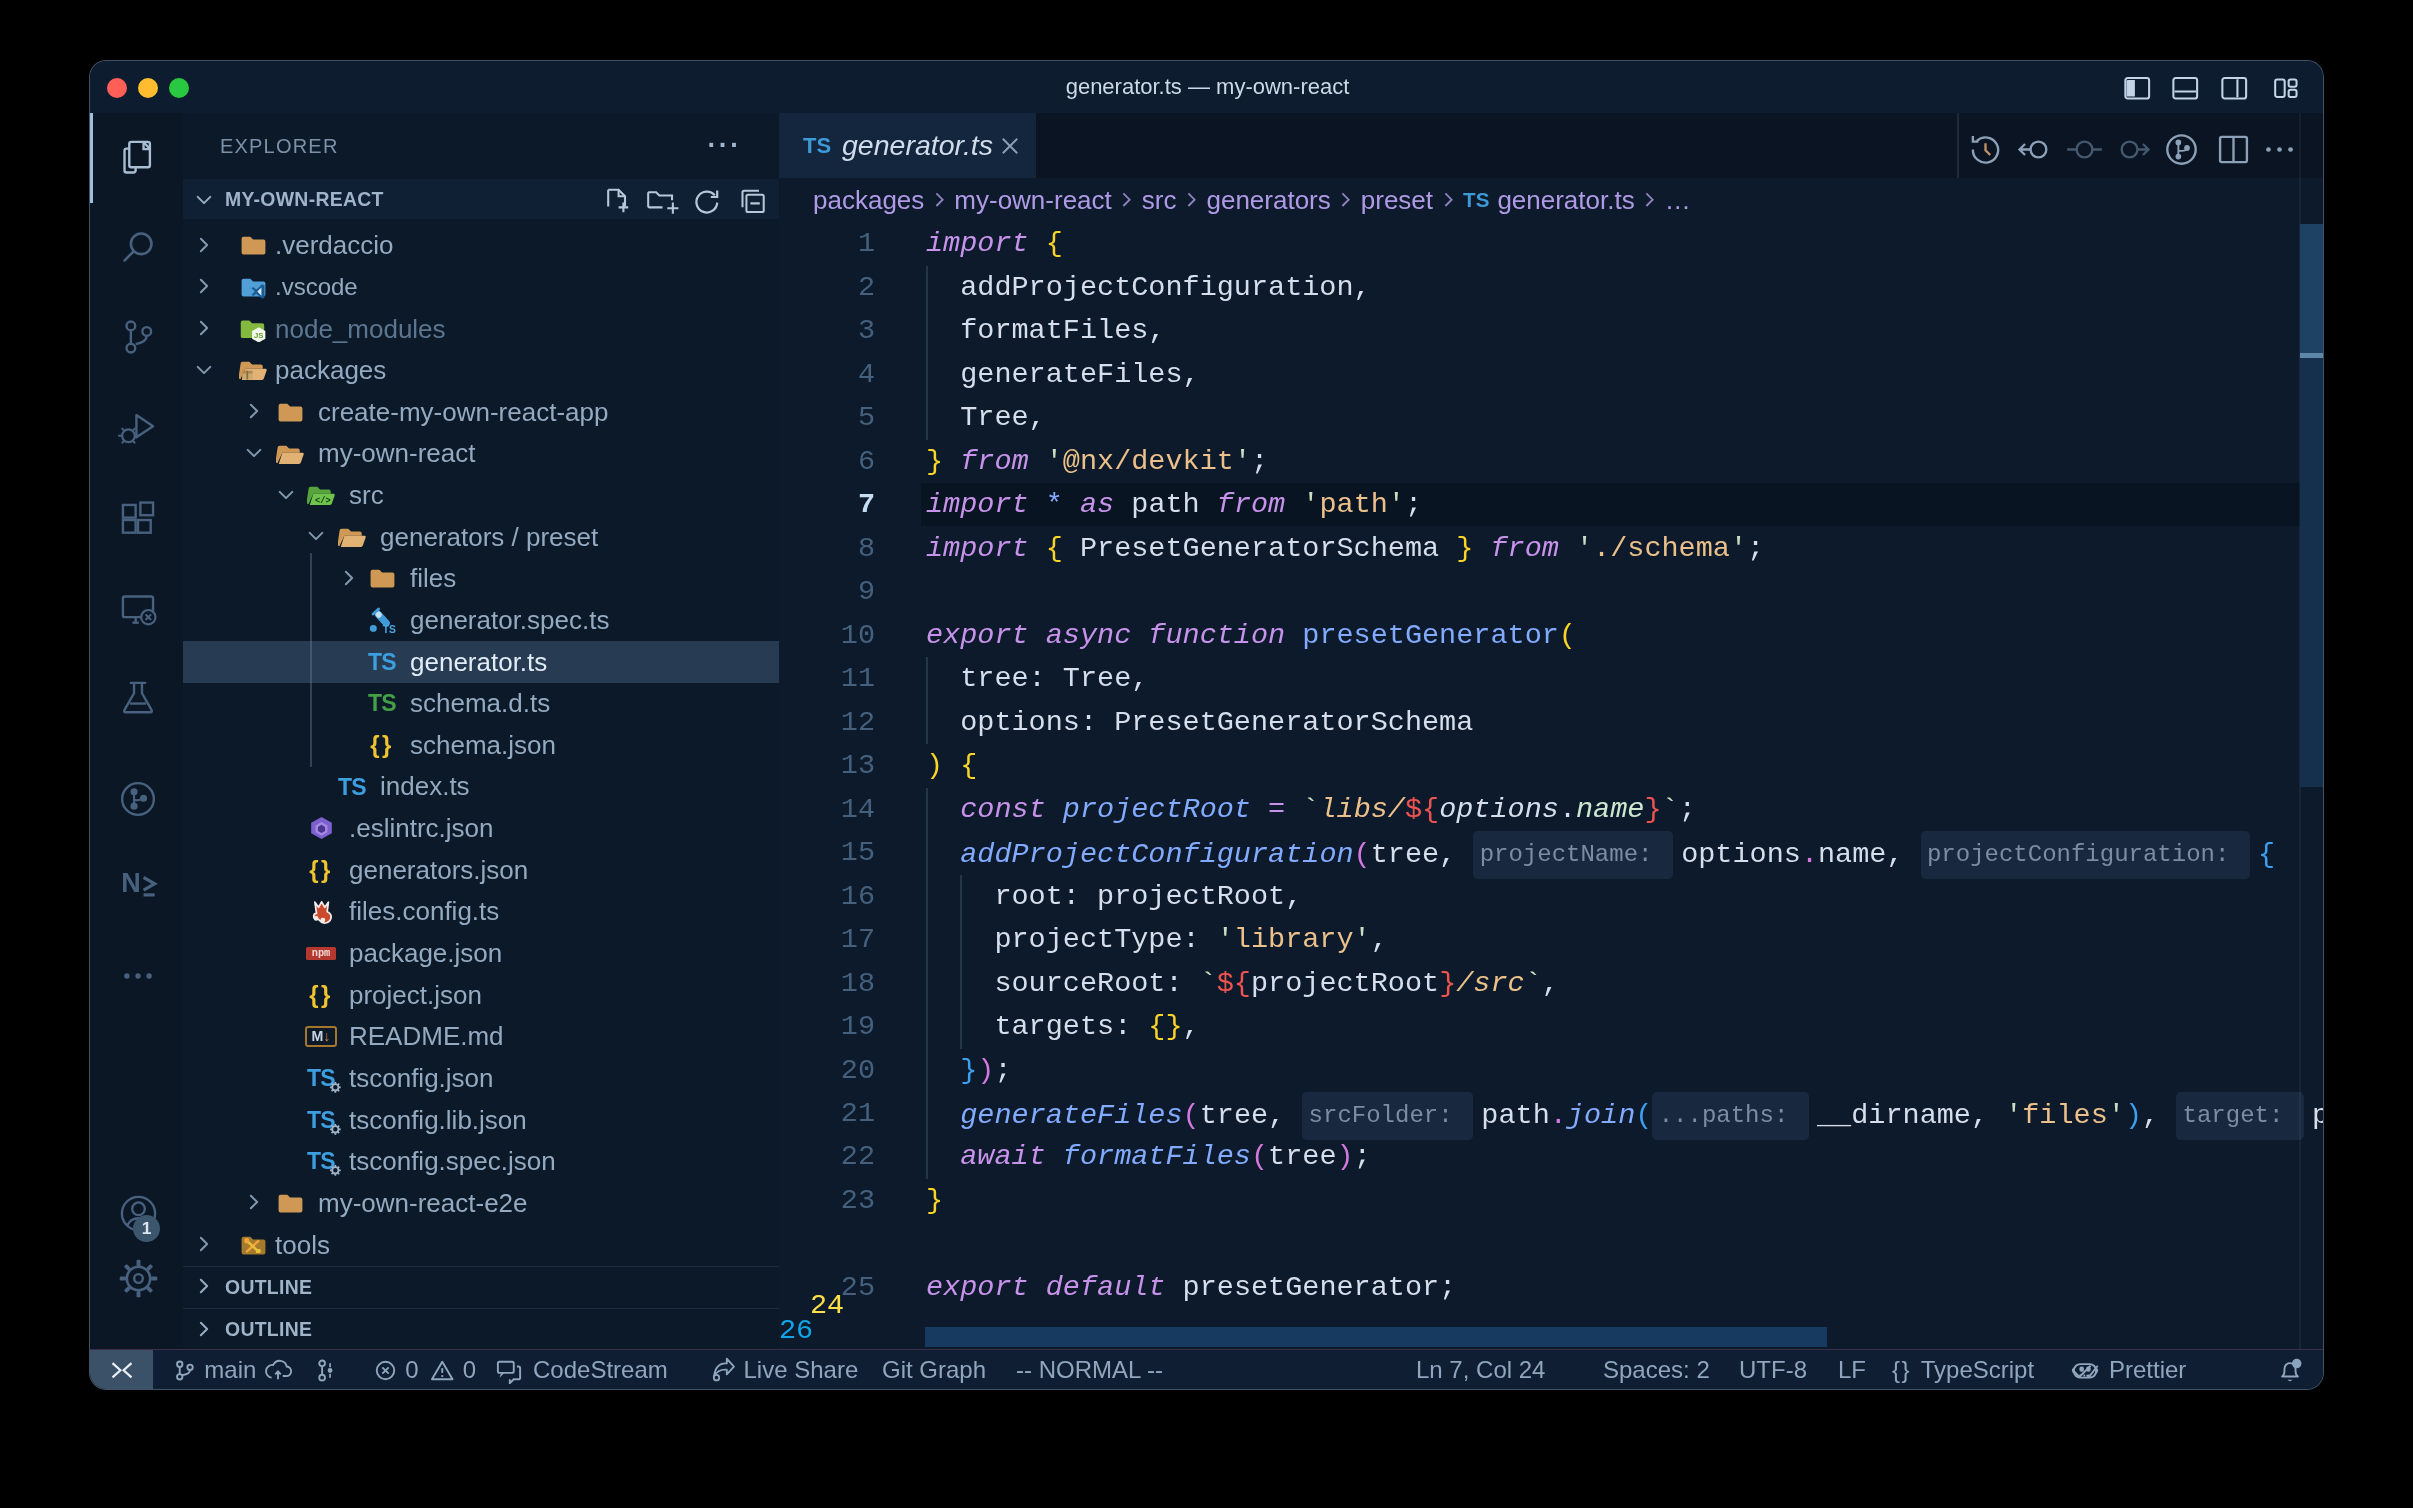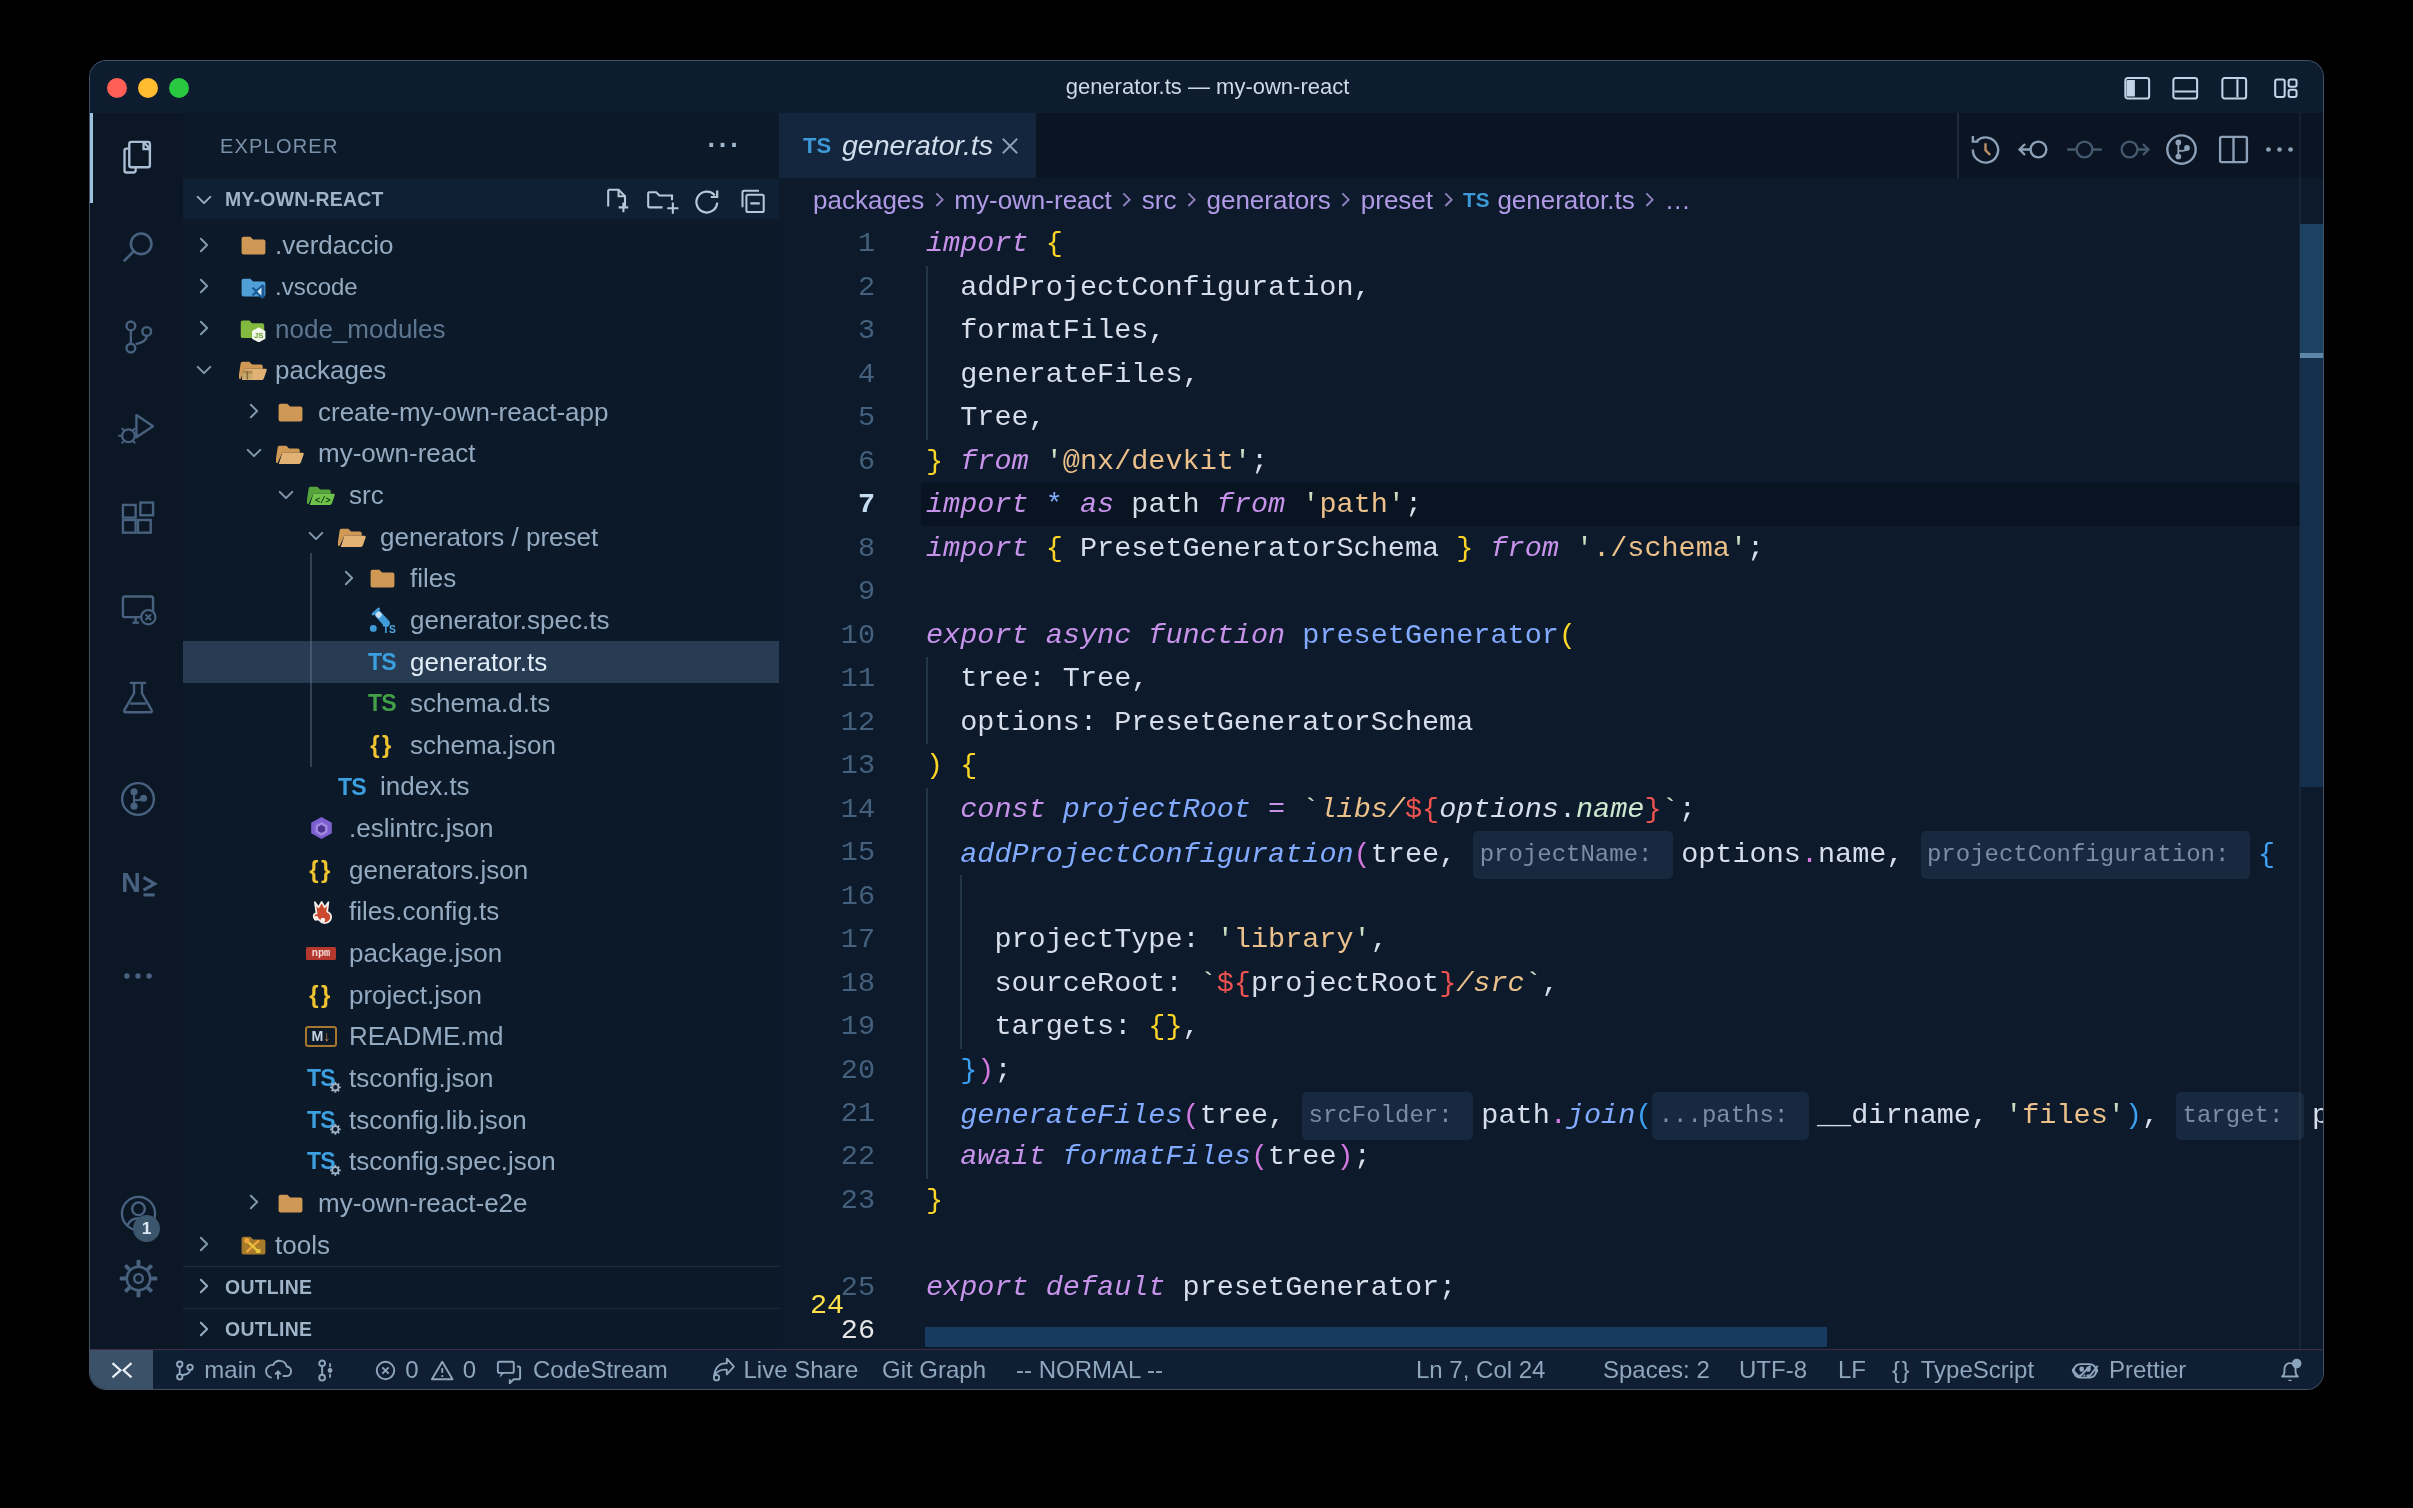--- a/index.html
+++ b/index.html
@@ -543,38 +543,39 @@
       <div style="position:absolute;left:147px;top:544px;height:43px;font:28.5px/43px 'Liberation Mono';white-space:pre;font-style:normal"><span style="color:#d6deeb">  tree: Tree,</span></div>
       <div style="position:absolute;left:0;top:588px;width:96px;height:43px;font:normal 28.5px/43px 'Liberation Mono';color:#44607c;text-align:right">12</div>
       <div style="position:absolute;left:147px;top:588px;height:43px;font:28.5px/43px 'Liberation Mono';white-space:pre;font-style:normal"><span style="color:#d6deeb">  options: PresetGeneratorSchema</span></div>
       <div style="position:absolute;left:0;top:631px;width:96px;height:43px;font:normal 28.5px/43px 'Liberation Mono';color:#44607c;text-align:right">13</div>
       <div style="position:absolute;left:147px;top:631px;height:43px;font:28.5px/43px 'Liberation Mono';white-space:pre;font-style:normal"><span style="color:#fad426">) {</span></div>
       <div style="position:absolute;left:0;top:675px;width:96px;height:43px;font:normal 28.5px/43px 'Liberation Mono';color:#44607c;text-align:right">14</div>
       <div style="position:absolute;left:147px;top:675px;height:43px;font:28.5px/43px 'Liberation Mono';white-space:pre;font-style:normal"><span style="color:#d6deeb">  </span><i style="color:#c792ea">const</i><span style="color:#d6deeb"> </span><i style="color:#82aaff">projectRoot</i><span style="color:#d6deeb"> </span><i style="color:#c792ea">=</i><span style="color:#d6deeb"> </span><span style="color:#c9ddc1">`</span><i style="color:#ecc08a">libs/</i><span style="color:#ef5350">${</span><i style="color:#d6deeb">options</i><span style="color:#d6deeb">.</span><i style="color:#cde8cf">name</i><span style="color:#ef5350">}</span><span style="color:#c9ddc1">`</span><span style="color:#d6deeb">;</span></div>
       <div style="position:absolute;left:0;top:718px;width:96px;height:43px;font:normal 28.5px/43px 'Liberation Mono';color:#44607c;text-align:right">15</div>
       <div style="position:absolute;left:147px;top:718px;height:43px;font:28.5px/43px 'Liberation Mono';white-space:pre;font-style:normal"><span style="color:#d6deeb">  </span><i style="color:#82aaff">addProjectConfiguration</i><span style="color:#d478e0">(</span><span style="color:#d6deeb">tree, </span><span style="display:inline-block;background:#18293f;color:#7c8ca3;font-size:24px;border-radius:4.7px;padding:2.4px 6.3px;margin:0 8px 0 0;vertical-align:0.8px">projectName:&nbsp;</span><span style="color:#d6deeb">options</span><span style="color:#d478e0">.</span><span style="color:#d6deeb">name, </span><span style="display:inline-block;background:#18293f;color:#7c8ca3;font-size:24px;border-radius:4.7px;padding:2.4px 6.3px;margin:0 8px 0 0;vertical-align:0.8px">projectConfiguration:&nbsp;</span><span style="color:#3c9ff0">{</span></div>
       <div style="position:absolute;left:0;top:762px;width:96px;height:43px;font:normal 28.5px/43px 'Liberation Mono';color:#44607c;text-align:right">16</div>
+      <div style="position:absolute;left:147px;top:762px;height:43px;font:28.5px/43px 'Liberation Mono';white-space:pre;font-style:normal"><span style="color:#d6deeb">    root: projectRoot,</span></div>
       <div style="position:absolute;left:0;top:805px;width:96px;height:43px;font:normal 28.5px/43px 'Liberation Mono';color:#44607c;text-align:right">17</div>
       <div style="position:absolute;left:147px;top:805px;height:43px;font:28.5px/43px 'Liberation Mono';white-space:pre;font-style:normal"><span style="color:#d6deeb">    projectType: </span><span style="color:#c9ddc1">'</span><span style="color:#ecc08a">library</span><span style="color:#c9ddc1">'</span><span style="color:#d6deeb">,</span></div>
       <div style="position:absolute;left:0;top:849px;width:96px;height:43px;font:normal 28.5px/43px 'Liberation Mono';color:#44607c;text-align:right">18</div>
       <div style="position:absolute;left:147px;top:849px;height:43px;font:28.5px/43px 'Liberation Mono';white-space:pre;font-style:normal"><span style="color:#d6deeb">    sourceRoot: </span><span style="color:#c9ddc1">`</span><span style="color:#ef5350">${</span><span style="color:#d6deeb">projectRoot</span><span style="color:#ef5350">}</span><i style="color:#ecc08a">/src</i><span style="color:#c9ddc1">`</span><span style="color:#d6deeb">,</span></div>
       <div style="position:absolute;left:0;top:892px;width:96px;height:43px;font:normal 28.5px/43px 'Liberation Mono';color:#44607c;text-align:right">19</div>
       <div style="position:absolute;left:147px;top:892px;height:43px;font:28.5px/43px 'Liberation Mono';white-space:pre;font-style:normal"><span style="color:#d6deeb">    targets: </span><span style="color:#fad426">{}</span><span style="color:#d6deeb">,</span></div>
       <div style="position:absolute;left:0;top:936px;width:96px;height:43px;font:normal 28.5px/43px 'Liberation Mono';color:#44607c;text-align:right">20</div>
       <div style="position:absolute;left:147px;top:936px;height:43px;font:28.5px/43px 'Liberation Mono';white-space:pre;font-style:normal"><span style="color:#d6deeb">  </span><span style="color:#3c9ff0">}</span><span style="color:#d478e0">)</span><span style="color:#d6deeb">;</span></div>
       <div style="position:absolute;left:0;top:979px;width:96px;height:43px;font:normal 28.5px/43px 'Liberation Mono';color:#44607c;text-align:right">21</div>
       <div style="position:absolute;left:147px;top:979px;height:43px;font:28.5px/43px 'Liberation Mono';white-space:pre;font-style:normal"><span style="color:#d6deeb">  </span><i style="color:#82aaff">generateFiles</i><span style="color:#d478e0">(</span><span style="color:#d6deeb">tree, </span><span style="display:inline-block;background:#18293f;color:#7c8ca3;font-size:24px;border-radius:4.7px;padding:2.4px 6.3px;margin:0 8px 0 0;vertical-align:0.8px">srcFolder:&nbsp;</span><span style="color:#d6deeb">path</span><span style="color:#d478e0">.</span><i style="color:#82aaff">join</i><span style="color:#3c9ff0">(</span><span style="display:inline-block;background:#18293f;color:#7c8ca3;font-size:24px;border-radius:4.7px;padding:2.4px 6.3px;margin:0 8px 0 0;vertical-align:0.8px">...paths:&nbsp;</span><span style="color:#d6deeb">__dirname, </span><span style="color:#c9ddc1">'</span><span style="color:#ecc08a">files</span><span style="color:#c9ddc1">'</span><span style="color:#3c9ff0">)</span><span style="color:#d6deeb">, </span><span style="display:inline-block;background:#18293f;color:#7c8ca3;font-size:24px;border-radius:4.7px;padding:2.4px 6.3px;margin:0 8px 0 0;vertical-align:0.8px">target:&nbsp;</span><span style="color:#d6deeb">pro</span></div>
       <div style="position:absolute;left:0;top:1022px;width:96px;height:43px;font:normal 28.5px/43px 'Liberation Mono';color:#44607c;text-align:right">22</div>
       <div style="position:absolute;left:147px;top:1022px;height:43px;font:28.5px/43px 'Liberation Mono';white-space:pre;font-style:normal"><span style="color:#d6deeb">  </span><i style="color:#c792ea">await</i><span style="color:#d6deeb"> </span><i style="color:#82aaff">formatFiles</i><span style="color:#d478e0">(</span><span style="color:#d6deeb">tree</span><span style="color:#d478e0">)</span><span style="color:#d6deeb">;</span></div>
       <div style="position:absolute;left:0;top:1066px;width:96px;height:43px;font:normal 28.5px/43px 'Liberation Mono';color:#44607c;text-align:right">23</div>
       <div style="position:absolute;left:147px;top:1066px;height:43px;font:28.5px/43px 'Liberation Mono';white-space:pre;font-style:normal"><span style="color:#fad426">}</span></div>
       <div style="position:absolute;left:0;top:1171px;width:96px;height:43px;font:normal 28.5px/43px 'Liberation Mono';color:#fde047;text-align:center">24</div>
       <div style="position:absolute;left:0;top:1153px;width:96px;height:43px;font:normal 28.5px/43px 'Liberation Mono';color:#44607c;text-align:right">25</div>
       <div style="position:absolute;left:147px;top:1153px;height:43px;font:28.5px/43px 'Liberation Mono';white-space:pre;font-style:normal"><i style="color:#c792ea">export</i><span style="color:#d6deeb"> </span><i style="color:#c792ea">default</i><span style="color:#d6deeb"> presetGenerator;</span></div>
-      <div style="position:absolute;left:0;top:1196px;width:96px;height:43px;font:normal 28.5px/43px 'Liberation Mono';color:#e5e5e5;text-align:right">26</div>
+      <div style="position:absolute;left:0;top:1196px;width:96px;height:43px;font:normal 28.5px/43px 'Liberation Mono';color:#0ea5e9;">26</div>
       <div style="position:absolute;left:146px;top:1214px;width:902px;height:20px;background:#173a60"></div>
       <div style="position:absolute;left:1520px;top:0;width:1.6px;height:1238px;background:rgba(255,255,255,.05)"></div>
       <div style="position:absolute;left:1521px;top:111px;width:24.5px;height:130px;background:#1d4264"></div>
       <div style="position:absolute;left:1521px;top:240px;width:24.5px;height:4.7px;background:#5e86a8"></div>
       <div style="position:absolute;left:1521px;top:245px;width:24.5px;height:429px;background:#14304d"></div>
     </div>
     <div class="ab" style="left:0;top:1288px;width:2235px;height:42px;background:#0f1e33;border-top:1.6px solid #3d2e47;color:#8fa6bd;font-size:24px">
       <div style="position:absolute;left:0;top:0;width:63px;height:40px;background:#3a5168;display:flex;align-items:center;justify-content:center">
         <svg style="" width="32" height="28.5" viewBox="0 0 40 36" fill="none">
           <path d="M8 9 L18 18 L8 27" stroke="#e8eef5" stroke-width="2.8" fill="none"></path>

